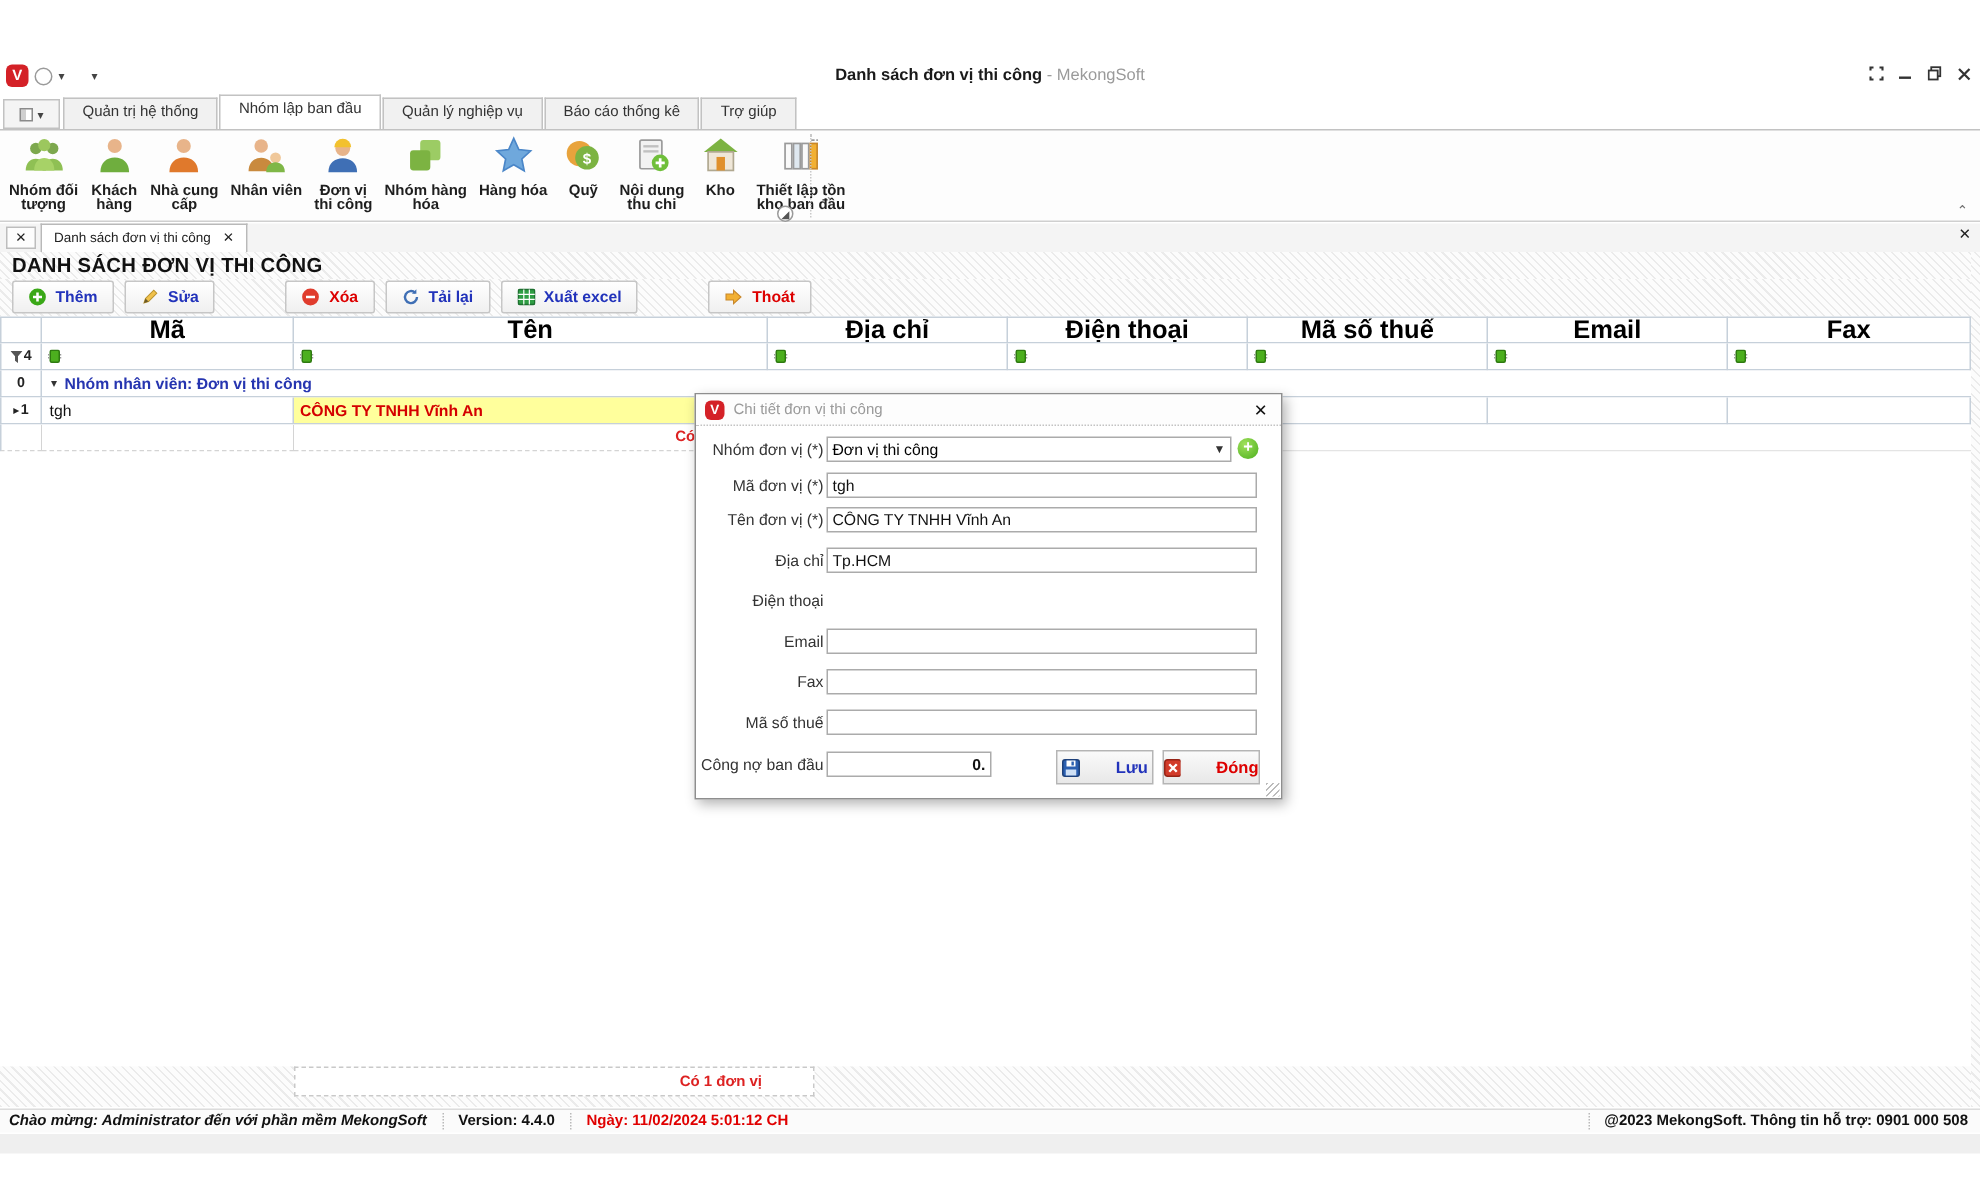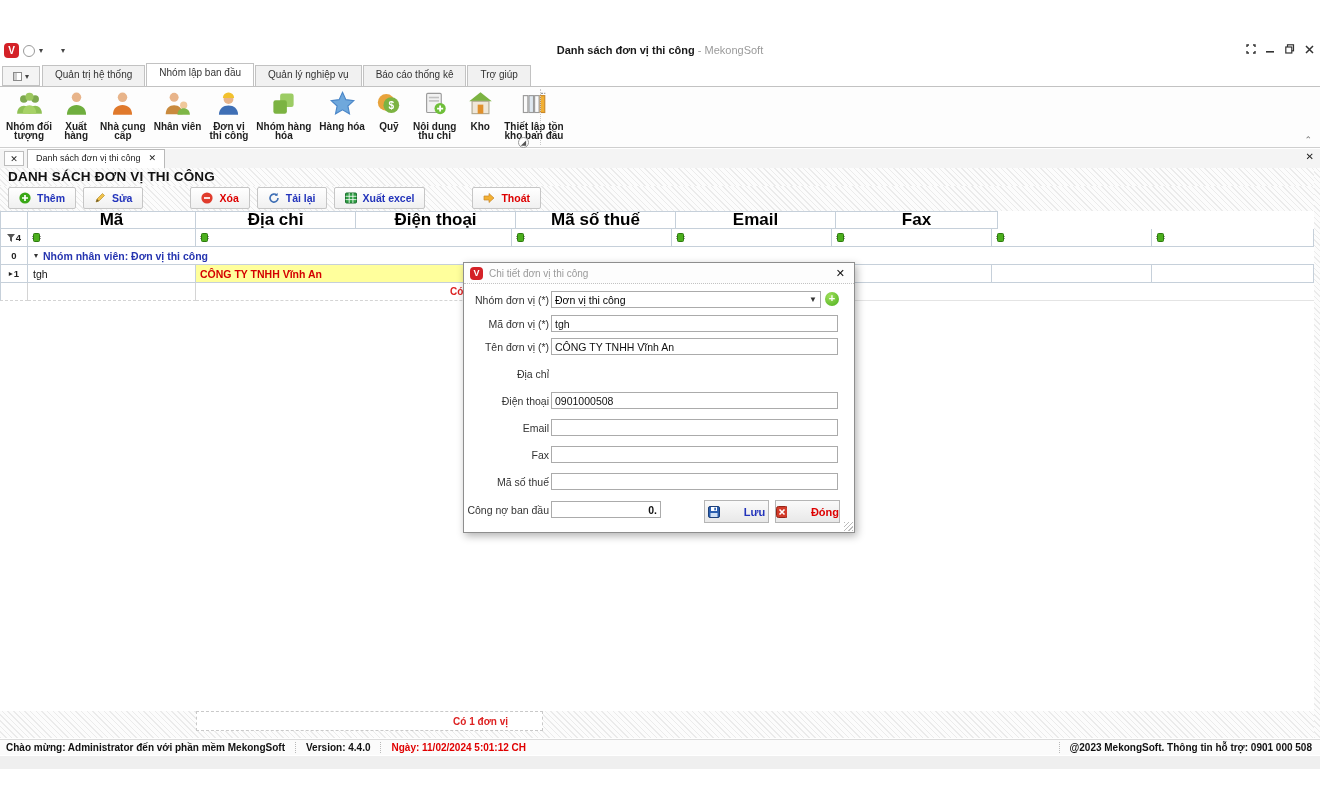--- a/index.html
+++ b/index.html
@@ -191,21 +191,21 @@
               <path d="M6 21c0-4.8 2.8-7.4 6-7.4s6 2.6 6 7.4z" fill="#a7d267"></path>
             </svg></span>
         <span class="lbl">Nhóm đối
 tượng</span>
       </div>
       <div class="ritem">
         <span><svg viewBox="0 0 24 24">
               <circle cx="12" cy="6.5" r="4.2" fill="#e8b48a"></circle>
               <path d="M3.5 22c0-5.6 3.8-8.6 8.5-8.6s8.5 3 8.5 8.6z" fill="#6fae3e"></path>
             </svg></span>
-        <span class="lbl">Xuất
+        <span class="lbl">Khách
 hàng</span>
       </div>
       <div class="ritem">
         <span><svg viewBox="0 0 24 24">
               <circle cx="12" cy="6.5" r="4.2" fill="#e8b48a"></circle>
               <path d="M3.5 22c0-5.6 3.8-8.6 8.5-8.6s8.5 3 8.5 8.6z" fill="#e0792c"></path>
             </svg></span>
         <span class="lbl">Nhà cung
 cấp</span>
       </div>
@@ -343,20 +343,21 @@
         <span>Thoát</span>
       </button>
     </div>
   </div>
 
   <div class="abs grid">
 
     <div class="grow ghead">
       <div class="gcell c0 hatch-hdr"></div>
       <div class="gcell c1 hatch-hdr">Mã</div>
+      <div class="gcell c2 hatch-hdr">Tên</div>
       <div class="gcell c3 hatch-hdr">Địa chỉ</div>
       <div class="gcell c4 hatch-hdr">Điện thoại</div>
       <div class="gcell c5 hatch-hdr">Mã số thuế</div>
       <div class="gcell c6 hatch-hdr">Email</div>
       <div class="gcell c7 hatch-hdr">Fax</div>
     </div>
 
     <div class="grow">
       <div class="gcell c0 ind">
         <svg width="8" height="8">
@@ -443,21 +444,21 @@
   <div class="abs emptybody"></div>
   <div class="abs rightedge-hatch hatch"></div>
 
   <div class="abs bsummary hatch">
     <div class="bsum-cell">
       <span class="summary-red" style="padding-right:34px;">Có 1 đơn vị</span>
     </div>
   </div>
 
   <div class="abs statusbar">
-    <span style="margin-left:6px;">Chào mừng: Administrator đến với phần mềm MekongSoft</span>
+    <span style="margin-left:6px;font-style:italic;">Chào mừng: Administrator đến với phần mềm MekongSoft</span>
     <span class="sep"></span>
     <span>Version: 4.4.0</span>
     <span class="sep"></span>
     <span class="red">Ngày: 11/02/2024 5:01:12 CH</span>
     <span class="spacer"></span>
     <span class="sep"></span>
     <span style="margin-right:8px;">@2023 MekongSoft. Thông tin hỗ trợ: 0901 000 508</span>
   </div>
   <div class="abs postfooter"></div>
 
@@ -482,25 +483,25 @@
       <input class="finput" value="tgh" style="">
     </div>
 
     <div class="frow" style="top:75px;">
       <span class="flabel">Tên đơn vị (*)</span>
       <input class="finput" value="CÔNG TY TNHH Vĩnh An" style="">
     </div>
 
     <div class="frow" style="top:102px;">
       <span class="flabel">Địa chỉ</span>
+      <input class="finput" value="Tp.HCM" style="">
     </div>
 
     <div class="frow" style="top:129px;">
       <span class="flabel">Điện thoại</span>
-      <input class="finput" value="0901000508" style="">
     </div>
 
     <div class="frow" style="top:156px;">
       <span class="flabel">Email</span>
       <input class="finput" value="" style="">
     </div>
 
     <div class="frow" style="top:183px;">
       <span class="flabel">Fax</span>
       <input class="finput" value="" style="">

